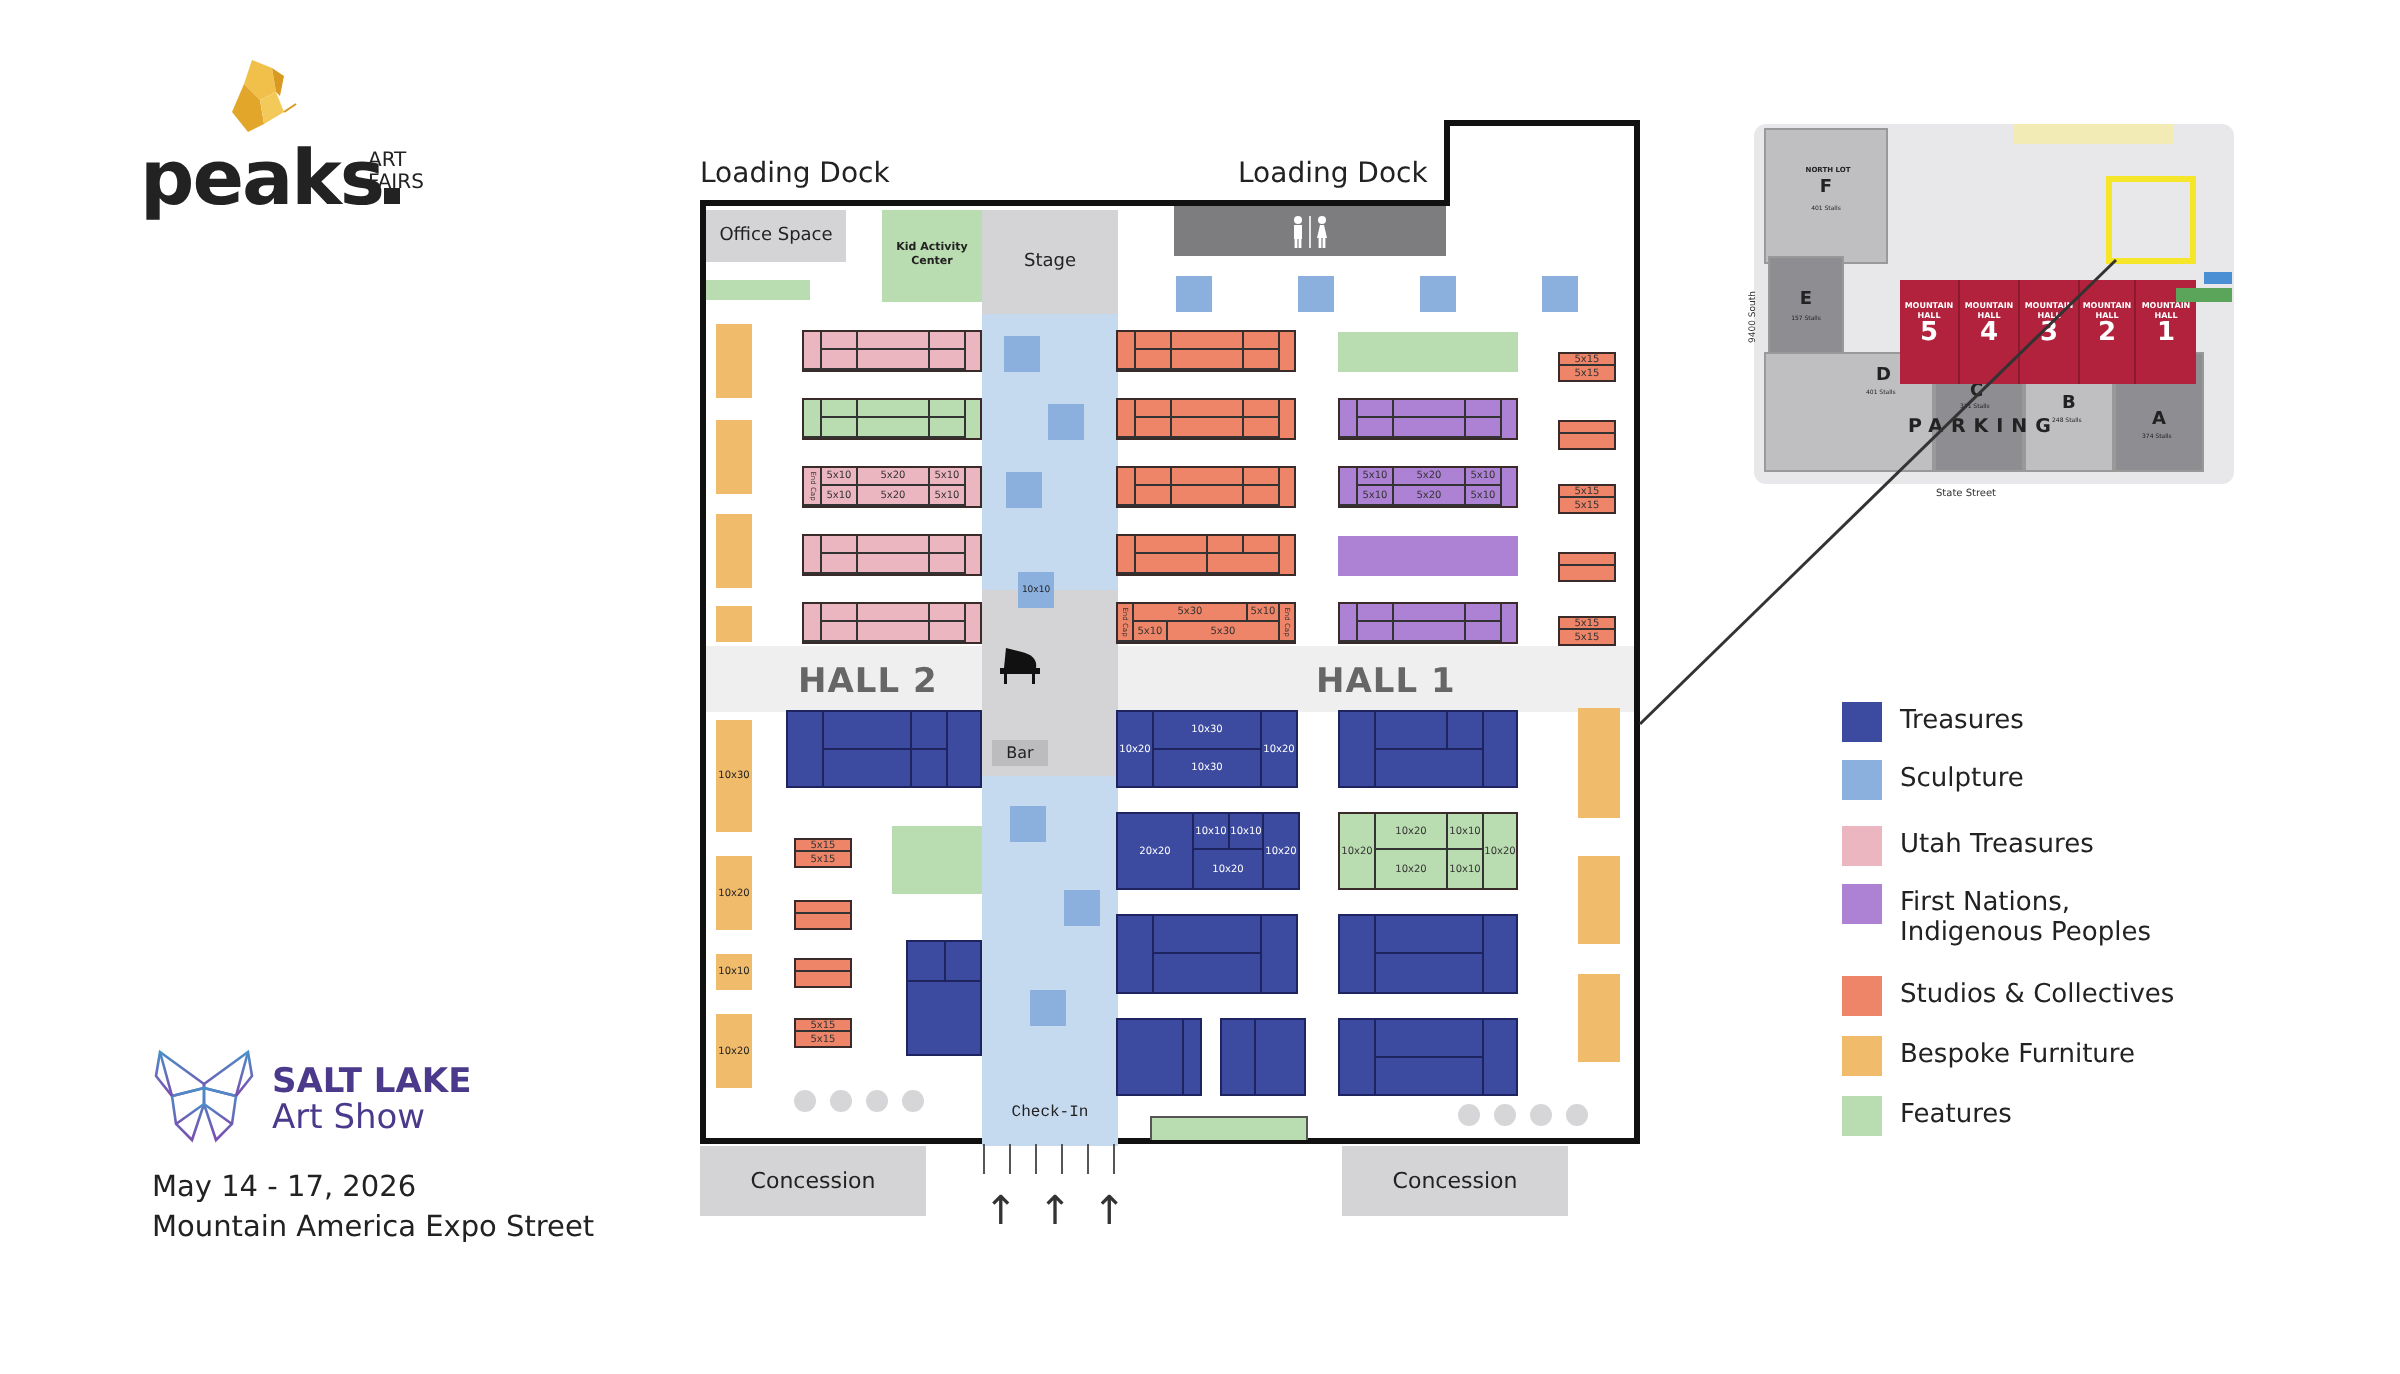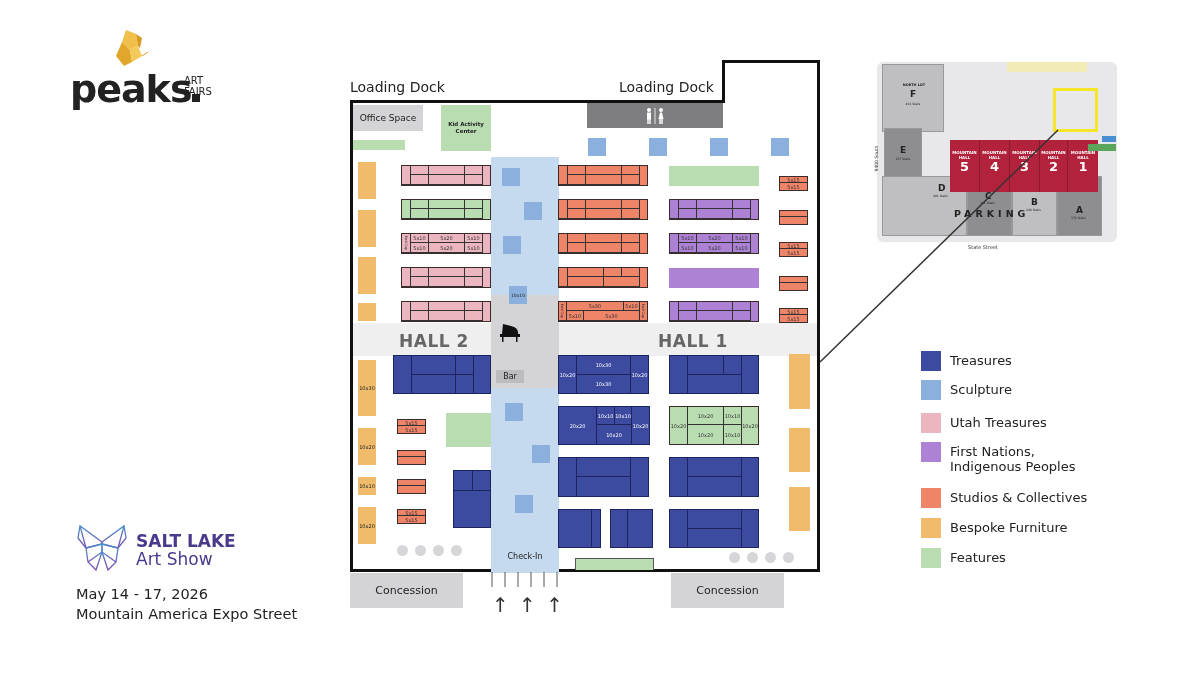--- a/index.html
+++ b/index.html
@@ -105,20 +105,23 @@
     </svg>
   </div>
 
   <div class="abs gray-box" style="left:353px;top:105px;width:70px;height:26px;">
       <span>Office Space</span>
     </div>
   <div class="abs feat" style="left:353px;top:140px;width:52px;height:10px;"></div>
   <div class="abs feat" style="left:441px;top:105px;width:50px;height:46px;display:flex;align-items:center;justify-content:center;text-align:center;font-size:5.5px;font-weight:bold;line-height:7px;">
       <span style="width:36px;">Kid Activity Center</span>
     </div>
+  <div class="abs gray-box" style="left:491px;top:105px;width:68px;height:52px;font-size:9px;">
+      <span>Stage</span>
+    </div>
 
   <div class="abs sculp" style="left:491px;top:157px;width:68px;height:138px;background:#c5d9ef;"></div>
   <div class="abs" style="left:491px;top:295px;width:68px;height:93px;background:#d4d4d6;"></div>
   <div class="abs" style="left:491px;top:388px;width:68px;height:182px;background:#c5d9ef;"></div>
 
   <div class="abs sculp" style="left:502px;top:168px;width:18px;height:18px;"></div>
   <div class="abs sculp" style="left:524px;top:202px;width:18px;height:18px;"></div>
   <div class="abs sculp" style="left:503px;top:236px;width:18px;height:18px;"></div>
   <div class="abs sculp" style="left:509px;top:286px;width:18px;height:18px;font-size:4.5px;display:flex;align-items:center;justify-content:center;">
       <span>10x10</span>
@@ -475,21 +478,21 @@
 
   <div class="circle" style="left:397px;top:545px;"></div>
   <div class="circle" style="left:415px;top:545px;"></div>
   <div class="circle" style="left:433px;top:545px;"></div>
   <div class="circle" style="left:451px;top:545px;"></div>
   <div class="circle" style="left:729px;top:552px;"></div>
   <div class="circle" style="left:747px;top:552px;"></div>
   <div class="circle" style="left:765px;top:552px;"></div>
   <div class="circle" style="left:783px;top:552px;"></div>
 
-  <div class="abs lbl" style="left:491px;top:552px;width:68px;text-align:center;font-size:8px;">Check-In</div>
+  <div class="abs lbl" style="left:491px;top:552px;width:68px;text-align:center;font-size:8px;font-family:Liberation Mono, monospace;">Check-In</div>
 
   <div class="abs" style="left:491px;top:569px;width:68px;height:4px;background:#c5d9ef;"></div>
   <svg class="abs" style="left:491px;top:572px;" width="68" height="48" viewBox="0 0 68 48">
     <g stroke="#555" stroke-width="1">
         <line x1="1" y1="0" x2="1" y2="15"></line>
         <line x1="14" y1="0" x2="14" y2="15"></line>
         <line x1="27" y1="0" x2="27" y2="15"></line>
         <line x1="40" y1="0" x2="40" y2="15"></line>
         <line x1="53" y1="0" x2="53" y2="15"></line>
         <line x1="66" y1="0" x2="66" y2="15"></line>

